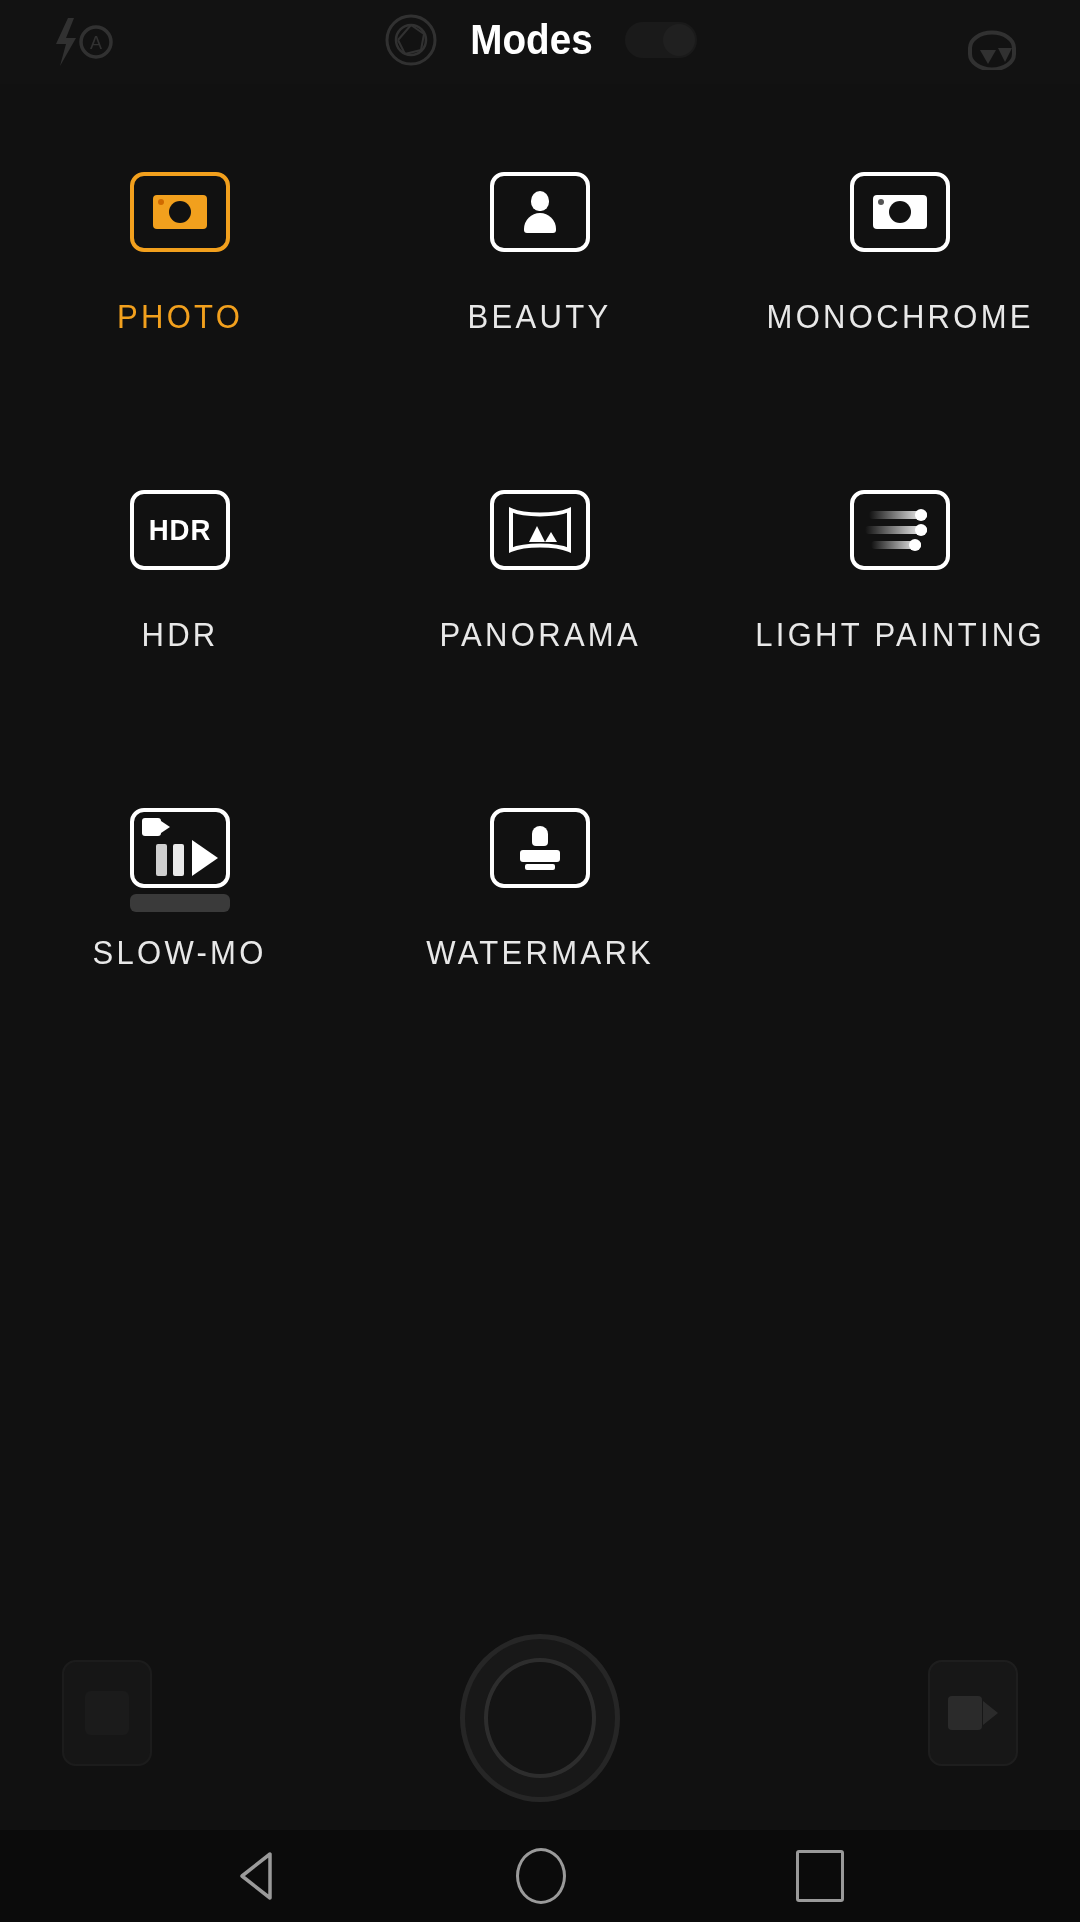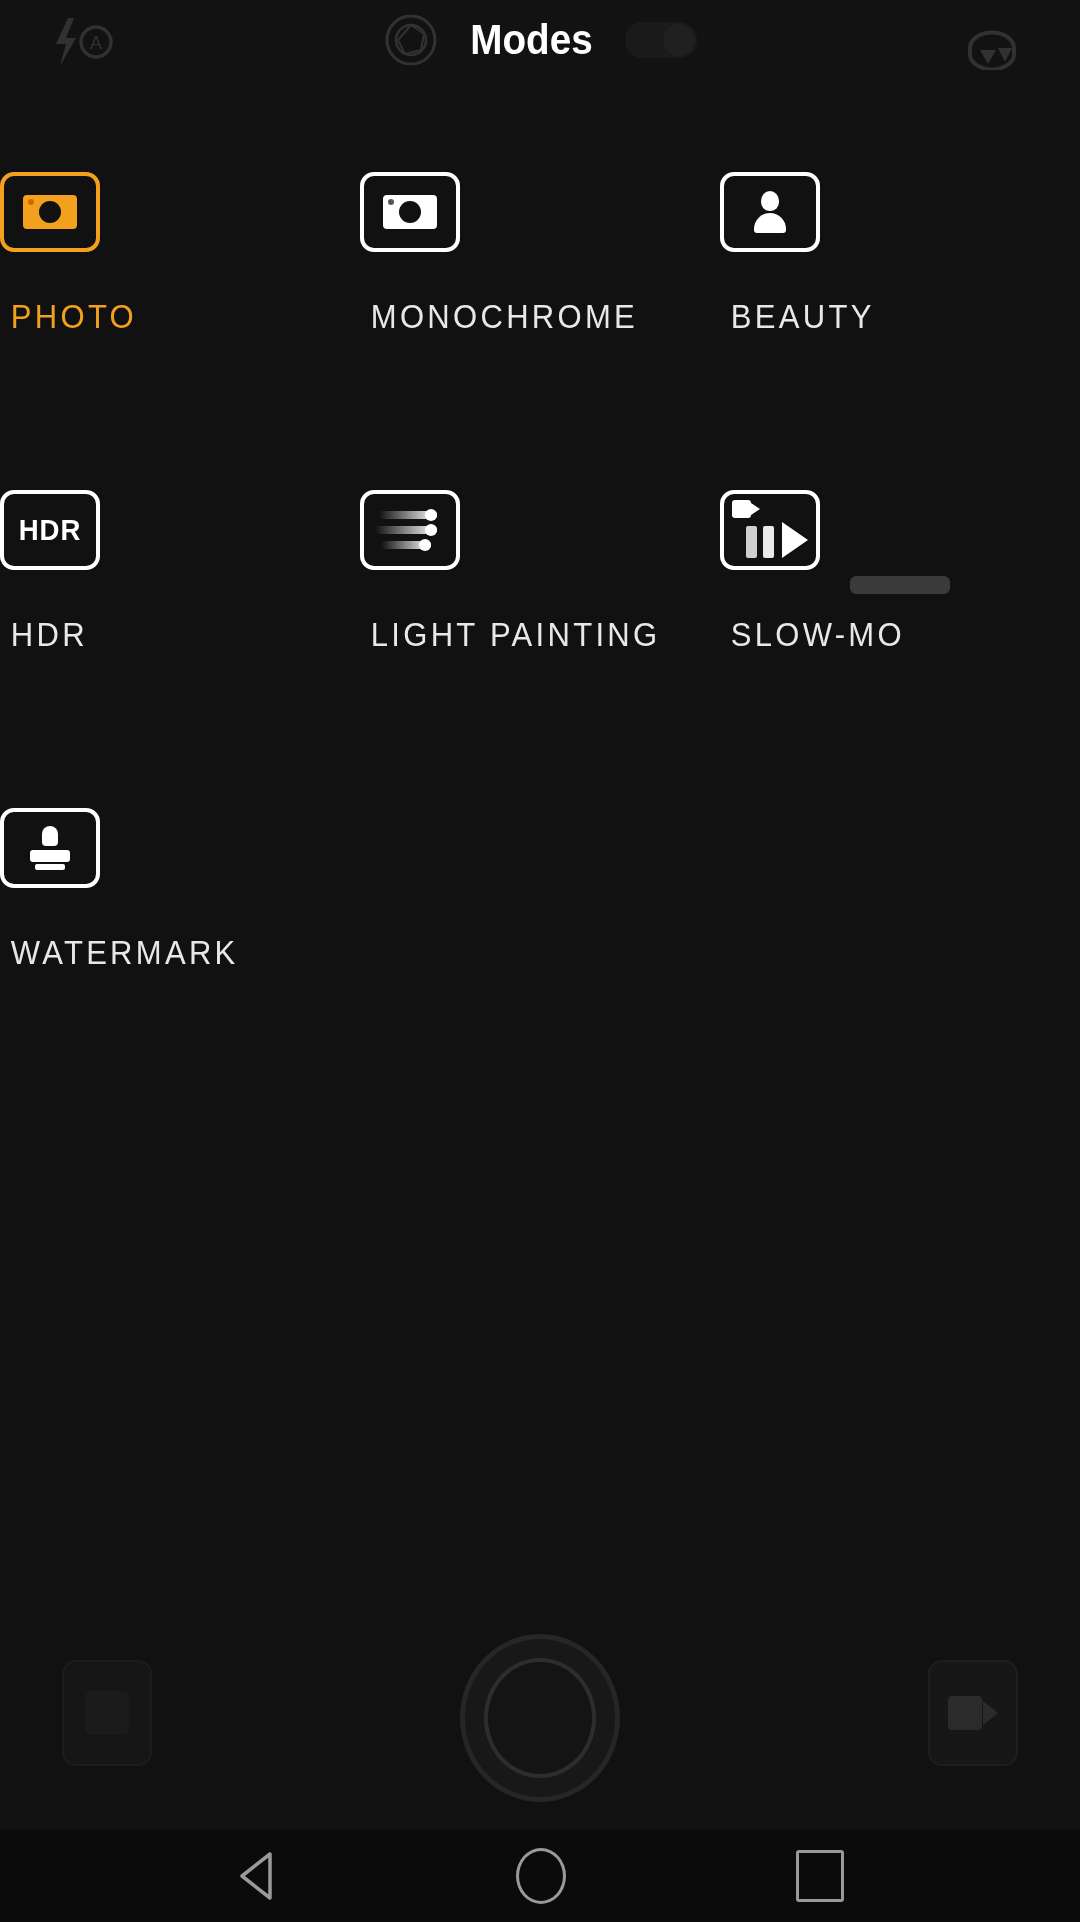--- a/index.html
+++ b/index.html
@@ -37,21 +37,21 @@
   }
 
   
   .grid{
     position:absolute;left:0;right:0;top:112px;
     display:grid;
     grid-template-columns:repeat(3,1fr);
     grid-template-rows:repeat(4,318px);
   }
   .cell{
-    display:flex;flex-direction:column;justify-content:flex-start;
+    display:flex;flex-direction:column;align-items:center;justify-content:flex-start;
     padding-top:60px;position:relative;
   }
   .icon-box{
     width:100px;height:80px;border:4px solid #ffffff;border-radius:14px;
     display:flex;align-items:center;justify-content:center;position:relative;
     box-sizing:border-box;
   }
   .icon-box.selected{border-color:#F2A01D;}
   .label{
     margin-top:46px;color:#e8e8e8;font-size:33px;letter-spacing:3.5px;
@@ -181,47 +181,57 @@
         <div class="cam-body">
             <div class="dot"></div>
             <div class="lens"></div>
           </div>
       </div>
       <div class="label selected">PHOTO</div>
     </div>
 
     <div class="cell">
       <div class="icon-box">
+        <div class="person">
+            <div class="head"></div>
+            <div class="body"></div>
+          </div>
+      </div>
+      <div class="label">BEAUTY</div>
+    </div>
+
+    <div class="cell">
+      <div class="icon-box">
         <div class="cam-body w">
             <div class="dot"></div>
             <div class="lens"></div>
           </div>
       </div>
       <div class="label">MONOCHROME</div>
     </div>
 
-    <div class="cell">
-      <div class="icon-box">
-        <div class="person">
-            <div class="head"></div>
-            <div class="body"></div>
-          </div>
-      </div>
-      <div class="label">BEAUTY</div>
-    </div>
-
 
     <div class="cell">
       <div class="icon-box">
         <div class="hdr-text">HDR</div>
       </div>
       <div class="label">HDR</div>
     </div>
 
 
+    <div class="cell">
+      <div class="icon-box">
+        <svg width="66" height="48" viewBox="0 0 66 48">
+          <path d="M4 4 C18 10 48 10 62 4 L62 44 C48 38 18 38 4 44 Z" fill="none" stroke="#fff" stroke-width="4"></path>
+          <polygon points="22,36 30,20 38,36" fill="#fff"></polygon>
+          <polygon points="38,36 44,26 50,36" fill="#fff"></polygon>
+        </svg>
+      </div>
+      <div class="label">PANORAMA</div>
+    </div>
 
 
     <div class="cell">
       <div class="icon-box">
         <div class="streaks">
           <div class="streak" style="left:4px;top:4px;width:58px;background:linear-gradient(90deg,rgba(255,255,255,0) 0%,rgba(255,255,255,.85) 85%,#fff 100%);">
               <div class="tip"></div>
             </div>
           <div class="streak" style="left:0px;top:19px;width:62px;background:linear-gradient(90deg,rgba(255,255,255,0) 0%,rgba(255,255,255,.85) 85%,#fff 100%);">
               <div class="tip"></div>

